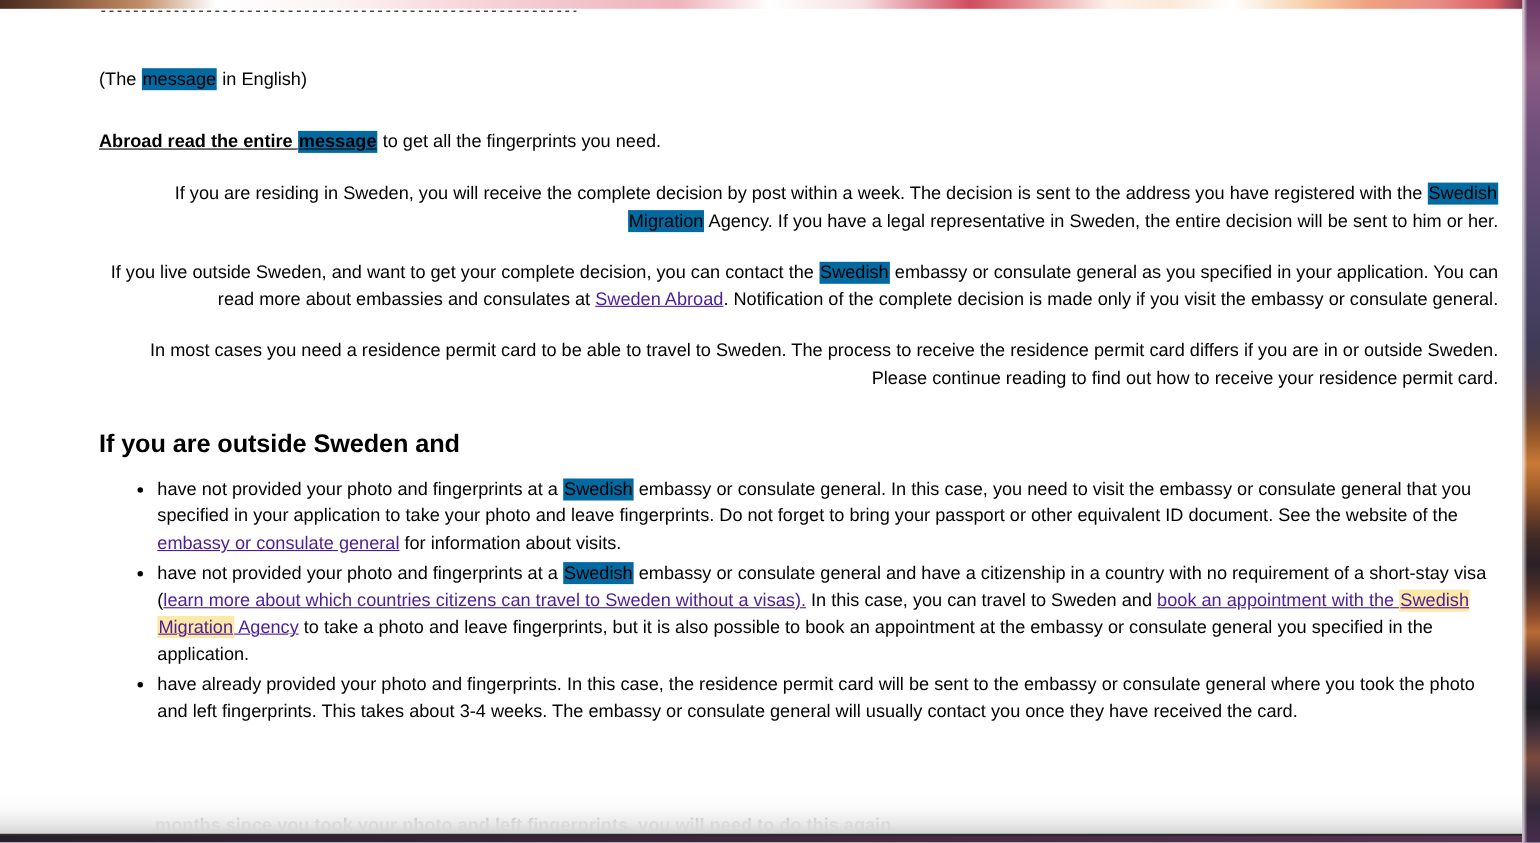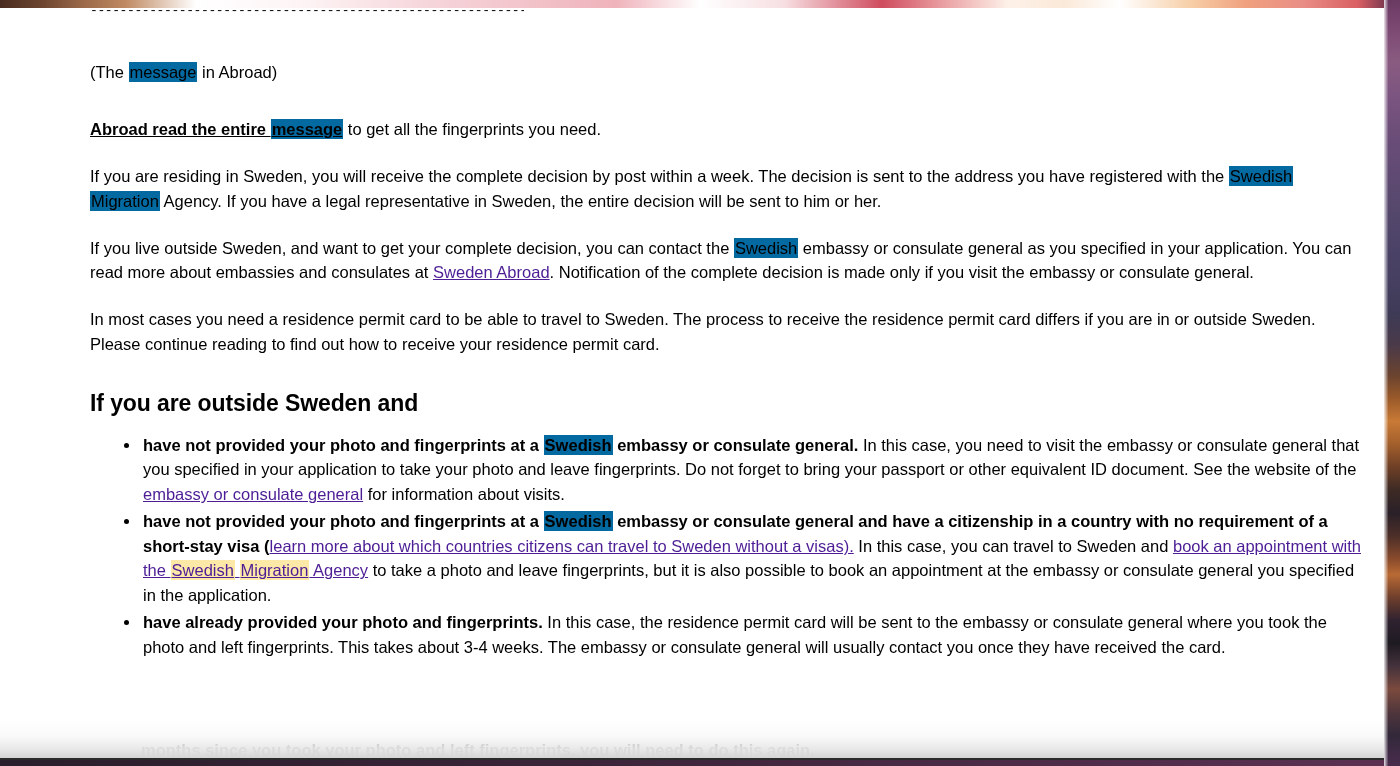--- a/index.html
+++ b/index.html
@@ -148,20 +148,21 @@
   .lead .strong-ul {
     font-weight: bold;
     text-decoration: underline;
   }
 
   p.body-par {
     font-size: 16.5px;
     line-height: 1.5;
     margin: 22px 0 0 0;
     max-width: 1272px;
+    text-align: right;
   }
 
   h2.section {
     font-size: 23px;
     font-weight: bold;
     letter-spacing: -0.1px;
     margin: 33px 0 0 0;
   }
 
   ul.bullets {
@@ -170,21 +171,21 @@
     list-style: disc;
   }
   ul.bullets li {
     font-size: 16.5px;
     line-height: 1.5;
     margin: 0 0 2px 0;
     padding-left: 2px;
     max-width: 1225px;
   }
 
-  b, .b { font-weight: bold; margin-top: 12px; }
+  b, .b { font-weight: normal; margin-top: 12px; }
 
   .hl {
     background-color: #0369a1;
     padding: 1px 1px;
   }
 
   a.link, .link {
     color: #4c1d95;
     text-decoration: underline;
     cursor: pointer;
@@ -242,21 +243,21 @@
 <body>
 
 <div class="top-strip"></div>
 <div class="right-strip"></div>
 
 <div class="page">
   <div class="content">
 
     <div class="rule-dashed">------------------------------------------------------------------------</div>
 
-    <p class="lang-note"><span>(The </span><span class="hl">message</span><span> in Abroad)</span></p>
+    <p class="lang-note"><span>(The </span><span class="hl">message</span><span> in English)</span></p>
 
 
     <p class="lead"><span class="strong-ul">Abroad read the entire </span><span class="strong-ul hl">message</span><span> to get all the fingerprints you need.</span></p>
 
     <p class="body-par"><span>If you are residing in Sweden, you will receive the complete decision by post within a week. The decision is sent to the address you have registered with the </span><span class="hl">Swedish</span><span> </span><span class="hl">Migration</span><span> Agency. If you have a legal representative in Sweden, the entire decision will be sent to him or her.</span></p>
 
     <p class="body-par"><span>If you live outside Sweden, and want to get your complete decision, you can contact the </span><span class="hl">Swedish</span><span> embassy or consulate general as you specified in your application. You can read more about embassies and consulates at </span><span class="link">Sweden Abroad</span><span>. Notification of the complete decision is made only if you visit the embassy or consulate general.</span></p>
 
 
     <p class="body-par">In most cases you need a residence permit card to be able to travel to Sweden. The process to receive the residence permit card differs if you are in or outside Sweden. Please continue reading to find out how to receive your residence permit card.</p>

